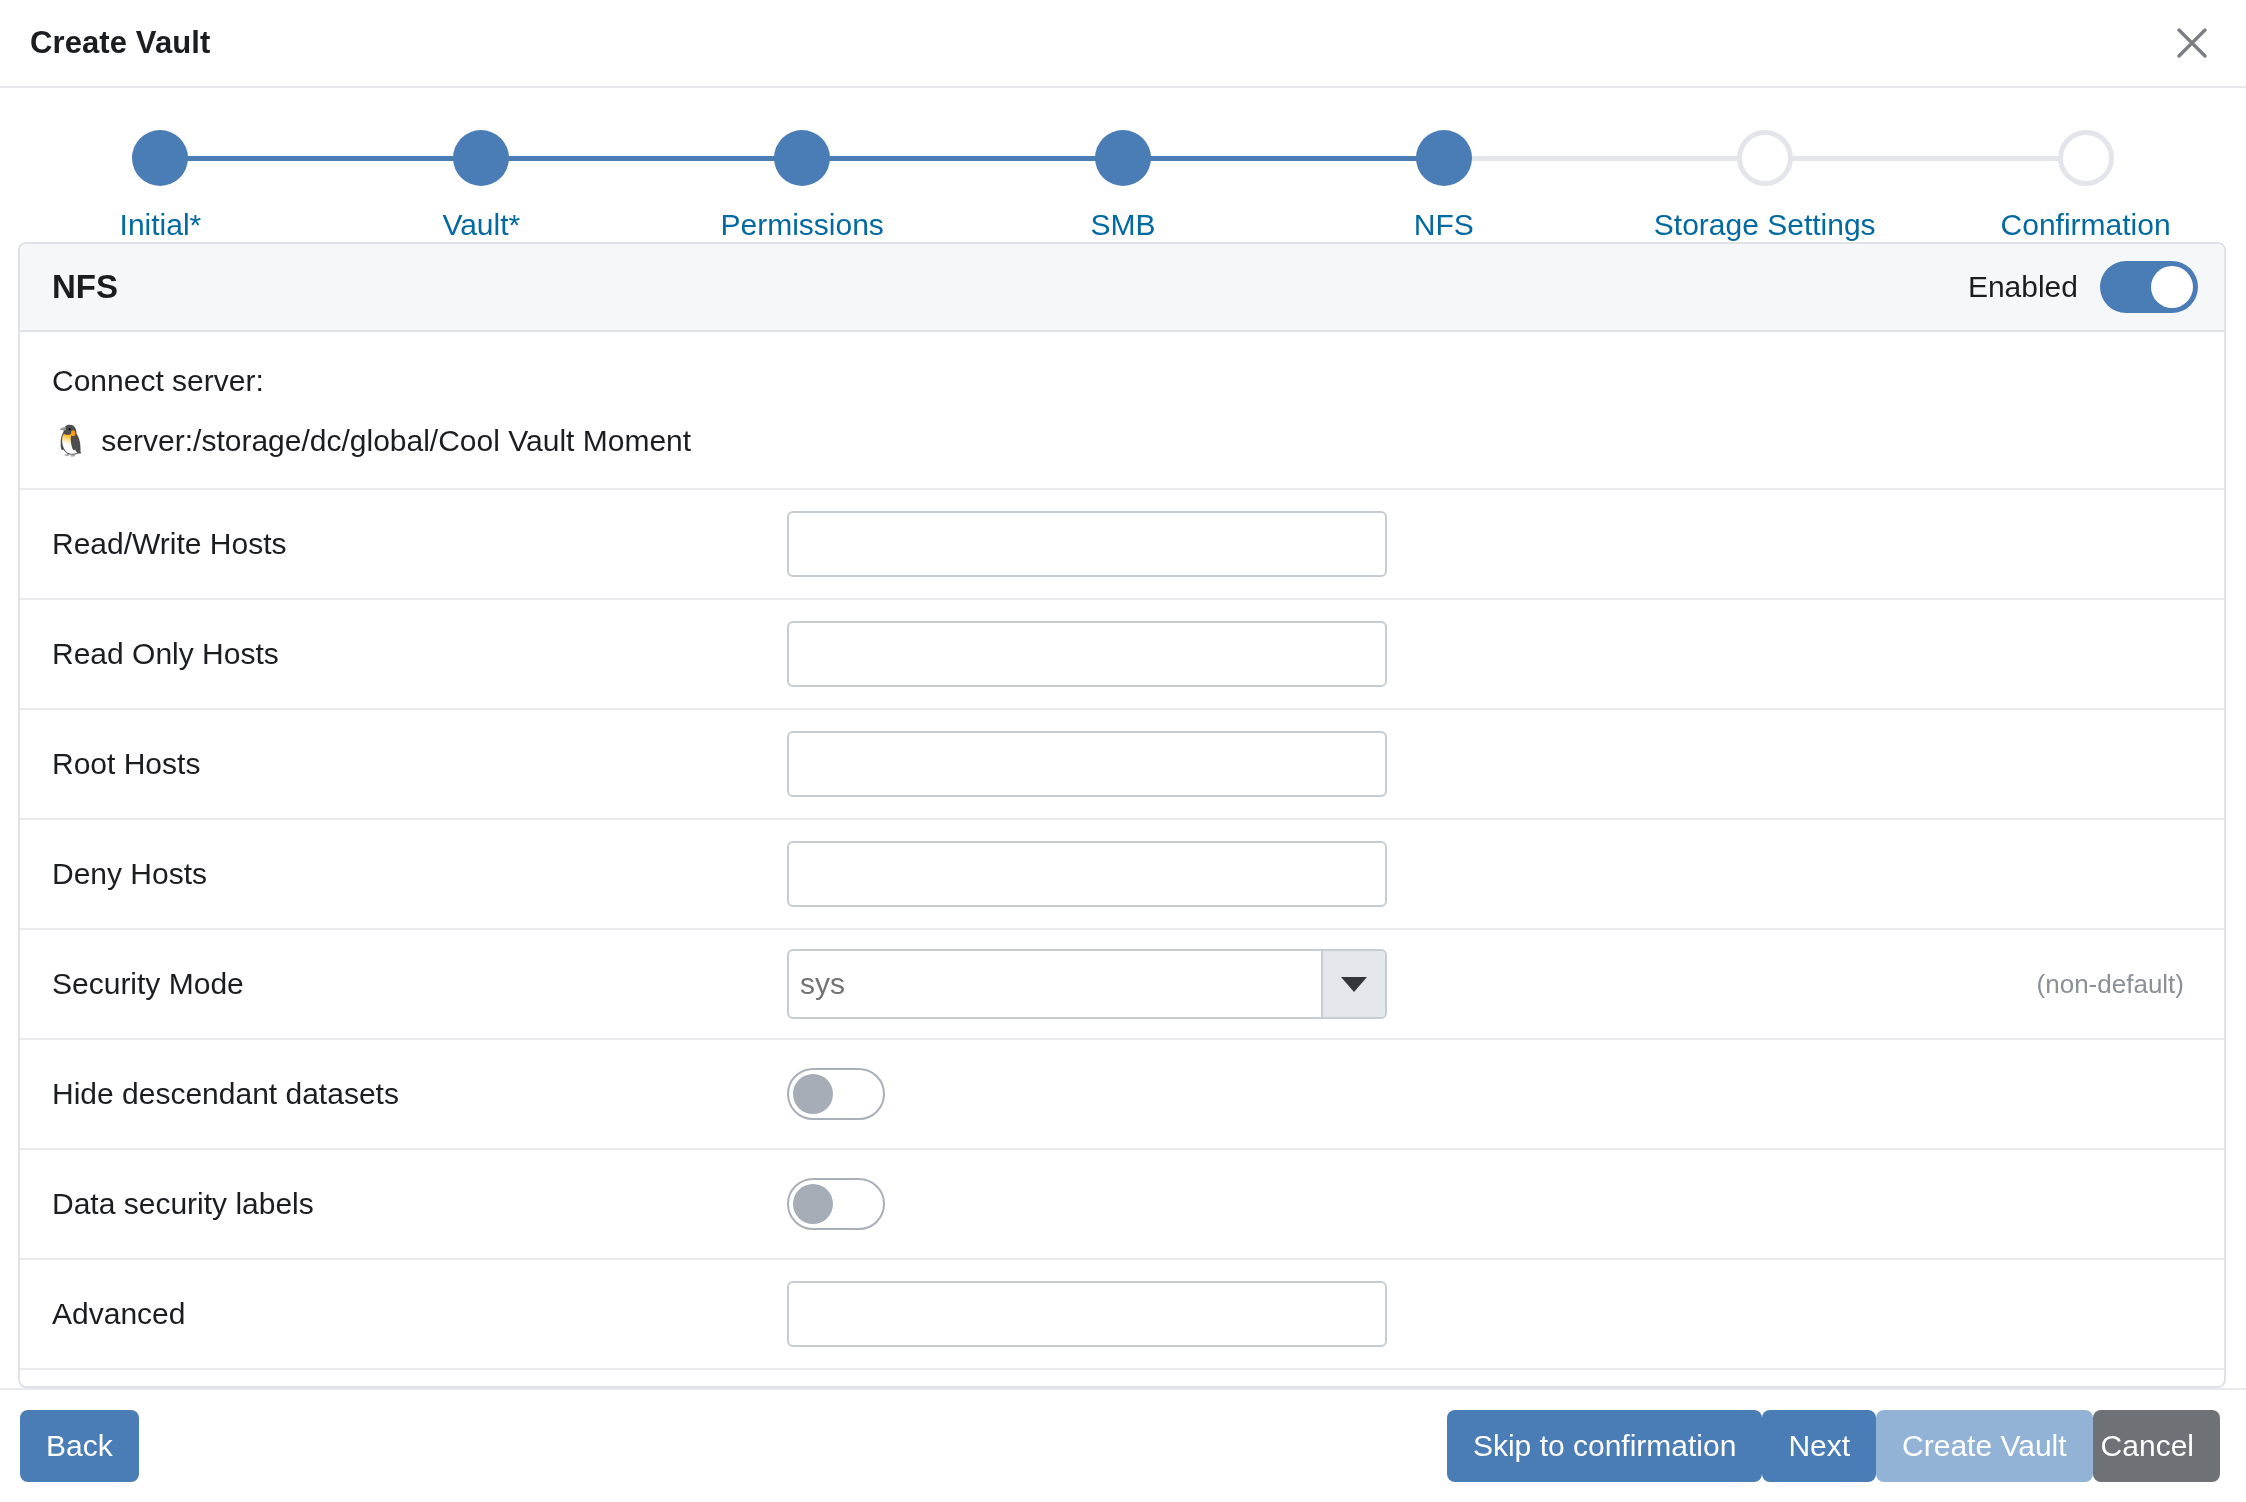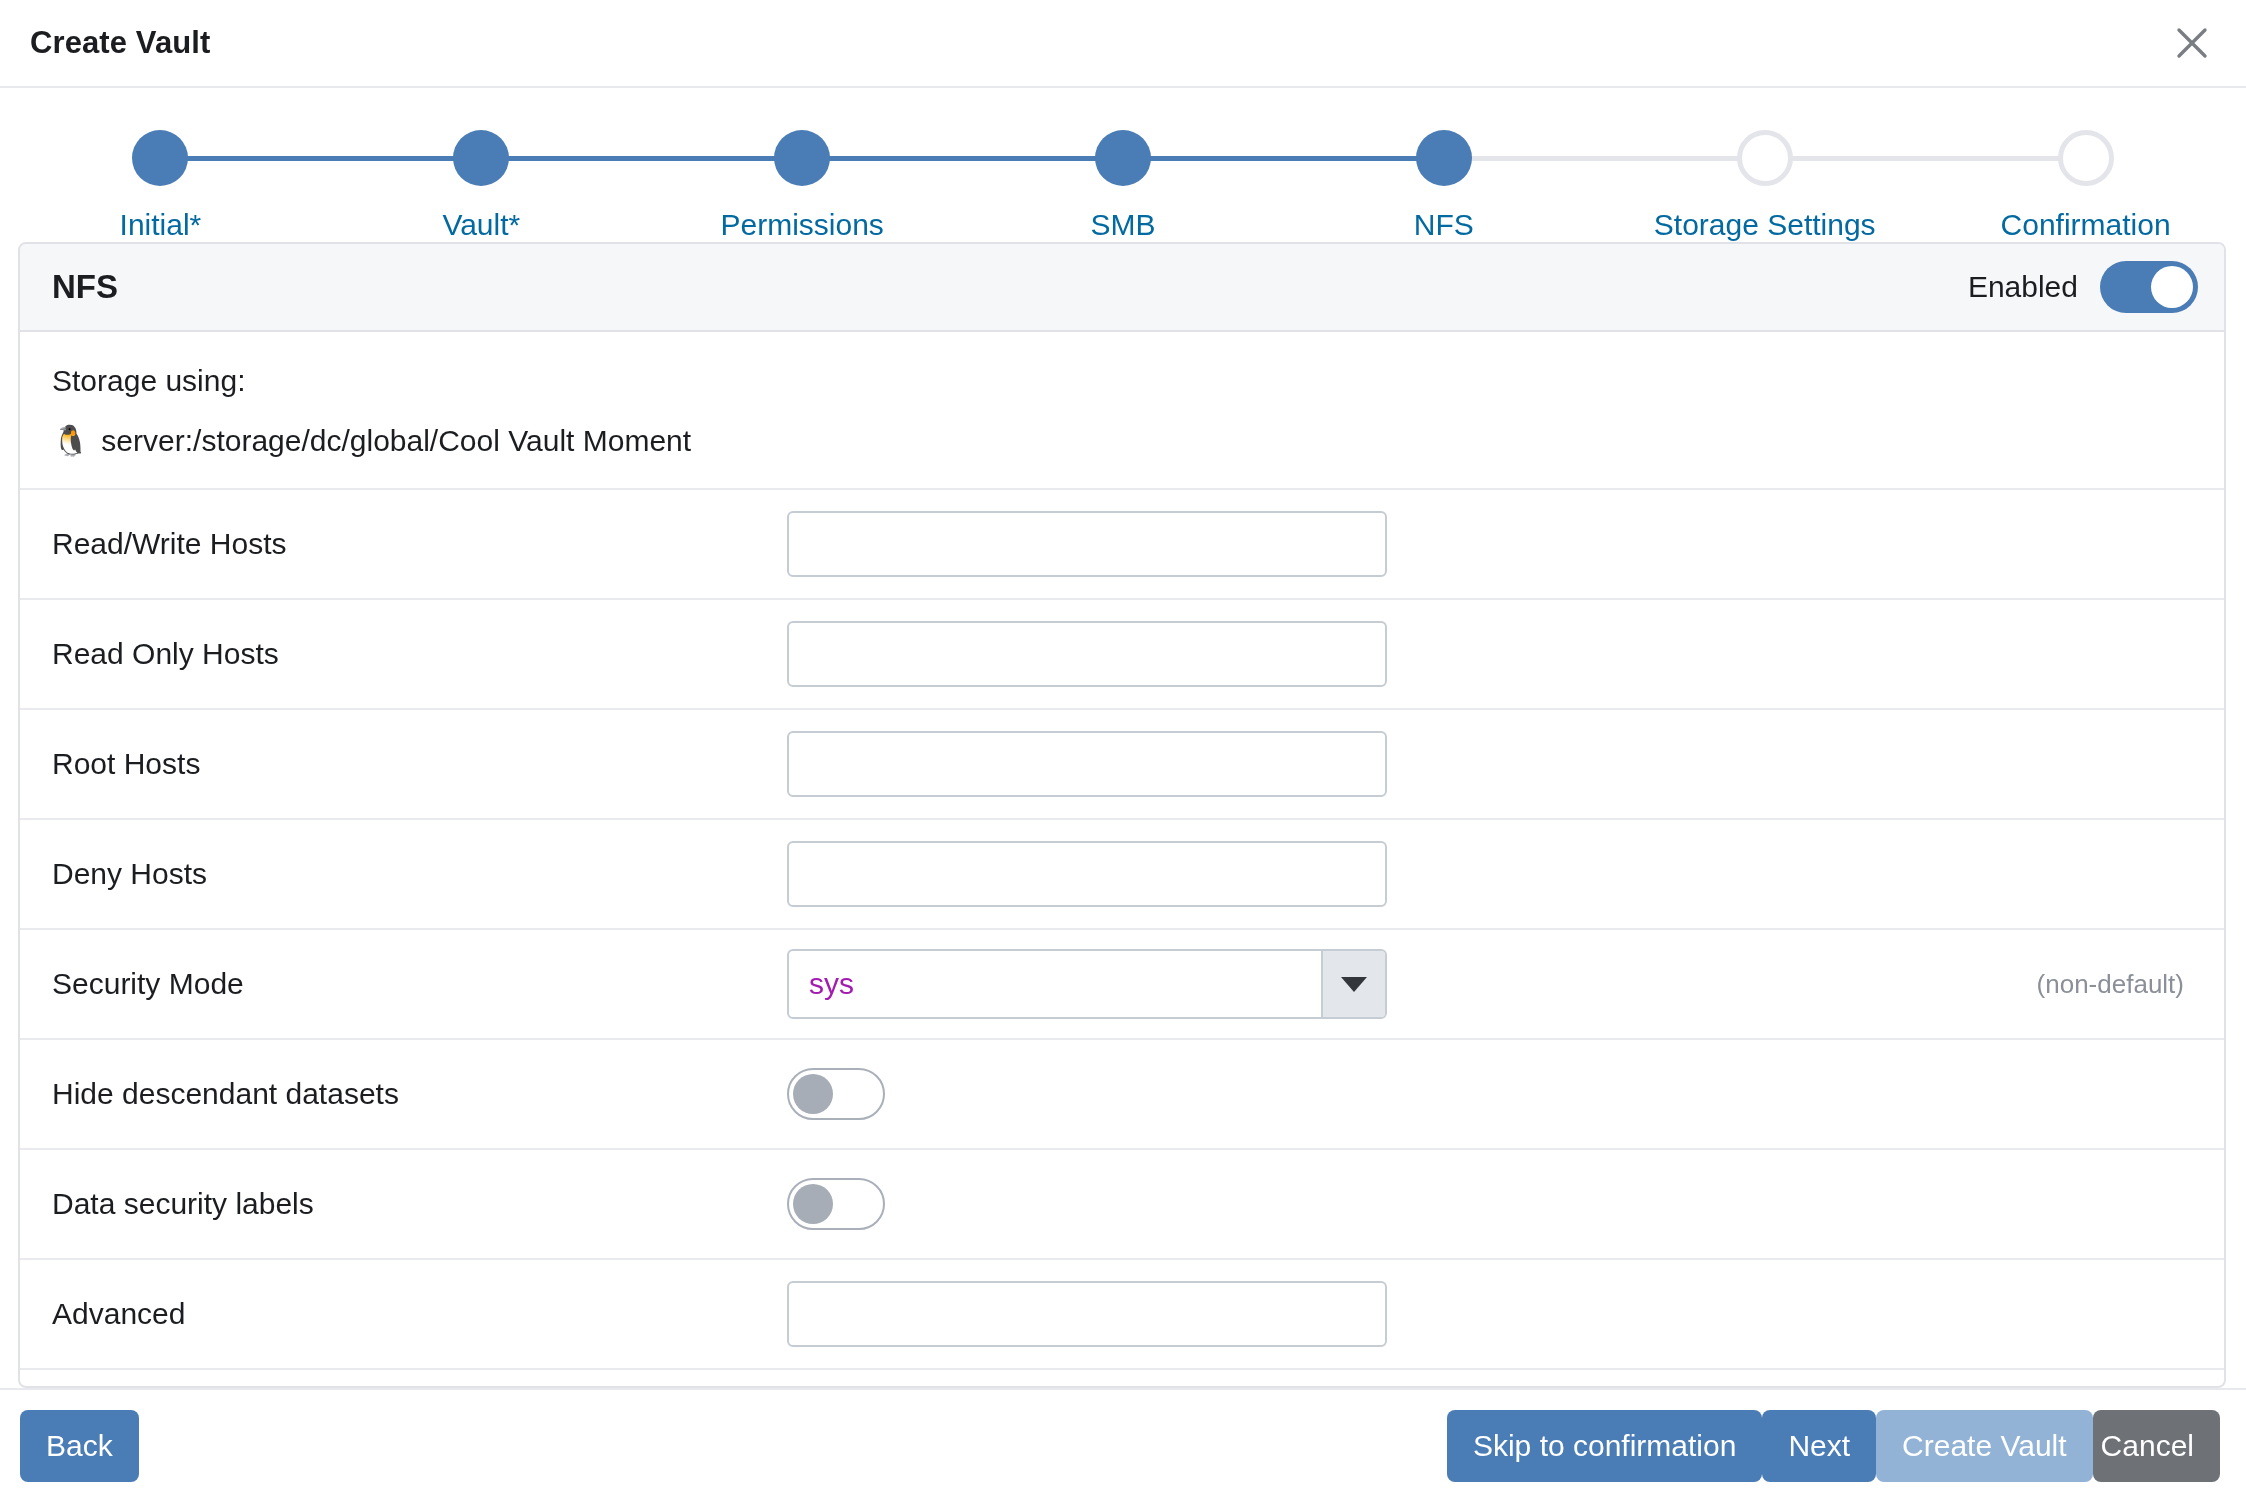--- a/index.html
+++ b/index.html
@@ -222,23 +222,23 @@
     background: #ffffff;
     display: flex;
     align-items: stretch;
     overflow: hidden;
     cursor: pointer;
   }
   .select-value {
     flex: 1 1 auto;
     display: flex;
     align-items: center;
-    padding-left: 20px;
+    padding-left: 11px;
     font-size: 30px;
-    color: #a21caf;
+    color: #737373;
   }
   .select-arrow {
     flex: 0 0 64px;
     background: #e3e6ea;
     border-left: 2px solid #c6ccd4;
     display: flex;
     align-items: center;
     justify-content: center;
   }
   .caret {
@@ -341,21 +341,21 @@
           <span class="enable-label">Enabled</span>
           <div class="toggle on">
             <span class="knob"></span>
           </div>
         </div>
       </div>
 
       <div class="card-body">
 
         <div class="connect-row">
-          <div class="connect-title">Storage using:</div>
+          <div class="connect-title">Connect server:</div>
           <div class="connect-path">
             <span class="penguin">🐧</span>
             <span>server:/storage/dc/global/Cool Vault Moment</span>
           </div>
         </div>
 
         <div id="rows-container">
             <div class="row">
               <div class="row-label">Read/Write Hosts</div>
               <div class="row-control">

